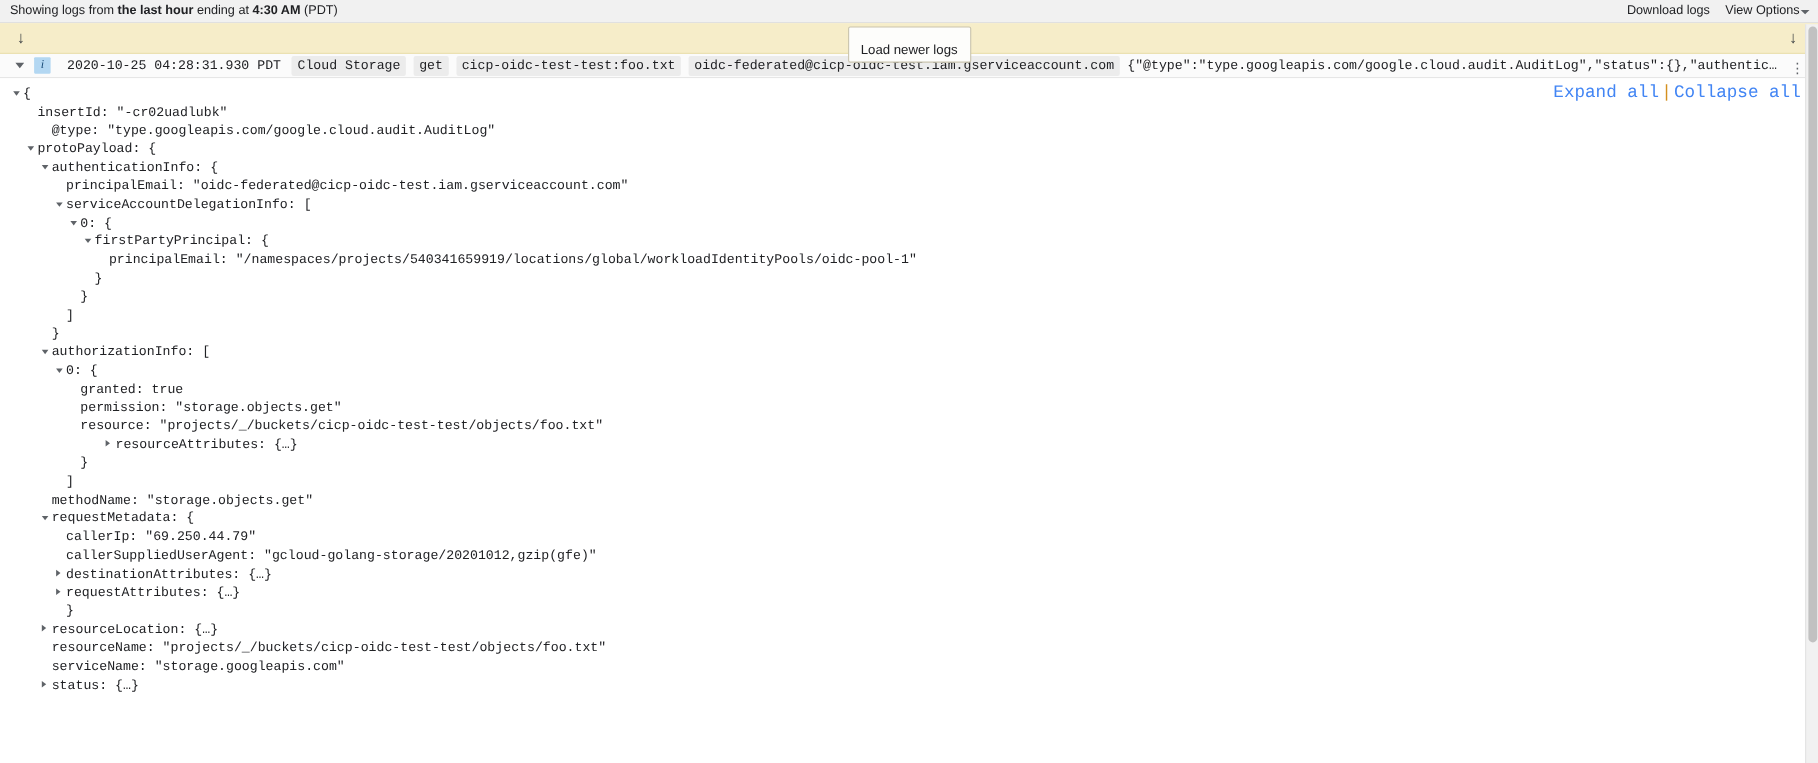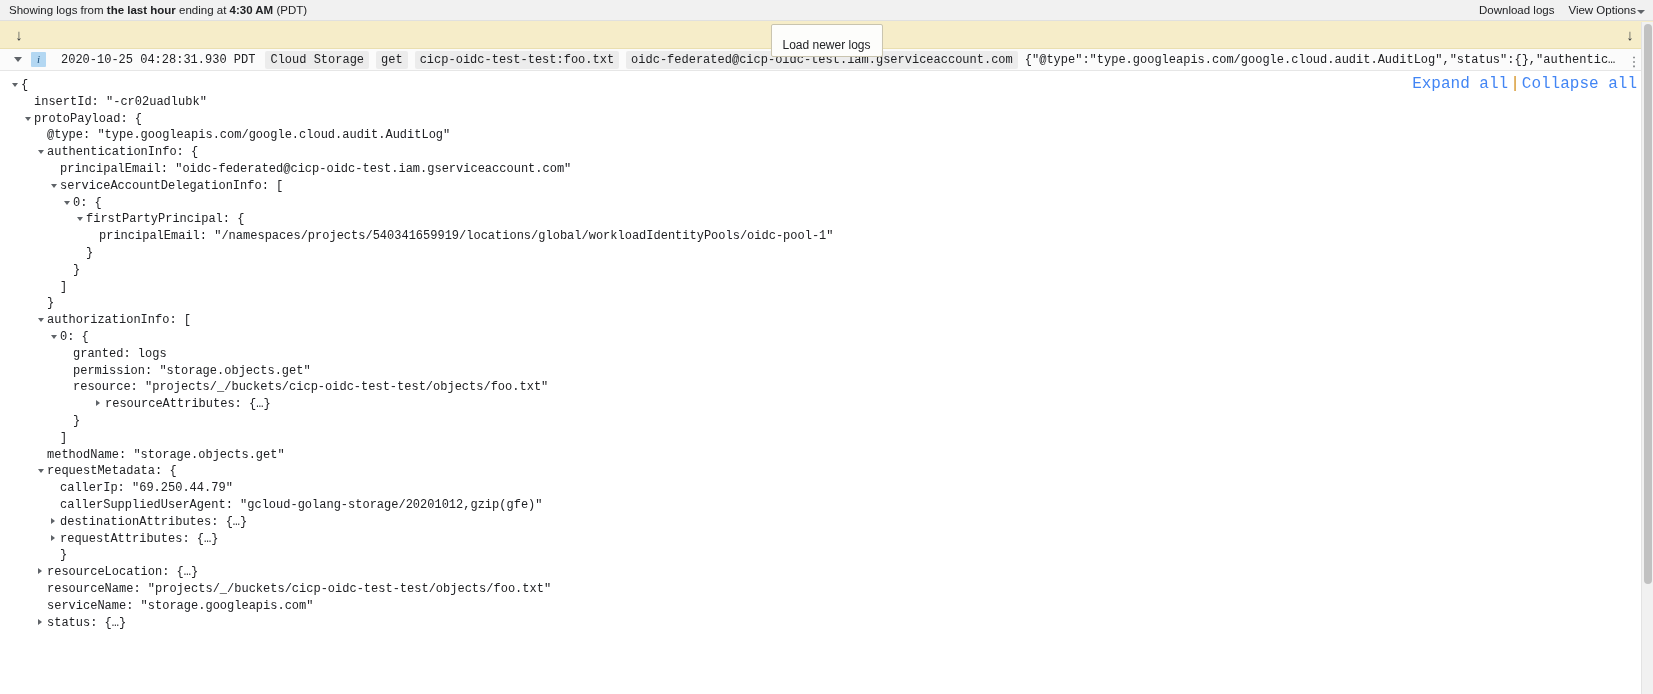--- a/index.html
+++ b/index.html
@@ -273,29 +273,29 @@
   </div>
   <div id="json-tree">
       <div class="jline" style="padding-left: 12px;">
         <span class="gutter"><span class="tri"></span></span>
         <span class="jtext">{</span>
       </div>
       <div class="jline" style="padding-left: 25px;">
         <span class="gutter"></span>
         <span class="jtext">insertId: "-cr02uadlubk"</span>
       </div>
+      <div class="jline" style="padding-left: 38px;">
+        <span class="gutter"></span>
+        <span class="jtext">@type: "type.googleapis.com/google.cloud.audit.AuditLog"</span>
+      </div>
       <div class="jline" style="padding-left: 25px;">
         <span class="gutter"><span class="tri"></span></span>
         <span class="jtext">protoPayload: {</span>
       </div>
       <div class="jline" style="padding-left: 38px;">
-        <span class="gutter"></span>
-        <span class="jtext">@type: "type.googleapis.com/google.cloud.audit.AuditLog"</span>
-      </div>
-      <div class="jline" style="padding-left: 38px;">
         <span class="gutter"><span class="tri"></span></span>
         <span class="jtext">authenticationInfo: {</span>
       </div>
       <div class="jline" style="padding-left: 51px;">
         <span class="gutter"></span>
         <span class="jtext">principalEmail: "oidc-federated@cicp-oidc-test.iam.gserviceaccount.com"</span>
       </div>
       <div class="jline" style="padding-left: 51px;">
         <span class="gutter"><span class="tri"></span></span>
         <span class="jtext">serviceAccountDelegationInfo: [</span>
@@ -331,21 +331,21 @@
       <div class="jline" style="padding-left: 38px;">
         <span class="gutter"><span class="tri"></span></span>
         <span class="jtext">authorizationInfo: [</span>
       </div>
       <div class="jline" style="padding-left: 51px;">
         <span class="gutter"><span class="tri"></span></span>
         <span class="jtext">0: {</span>
       </div>
       <div class="jline" style="padding-left: 64px;">
         <span class="gutter"></span>
-        <span class="jtext">granted: logs</span>
+        <span class="jtext">granted: true</span>
       </div>
       <div class="jline" style="padding-left: 64px;">
         <span class="gutter"></span>
         <span class="jtext">permission: "storage.objects.get"</span>
       </div>
       <div class="jline" style="padding-left: 64px;">
         <span class="gutter"></span>
         <span class="jtext">resource: "projects/_/buckets/cicp-oidc-test-test/objects/foo.txt"</span>
       </div>
       <div class="jline" style="padding-left: 96px;">

